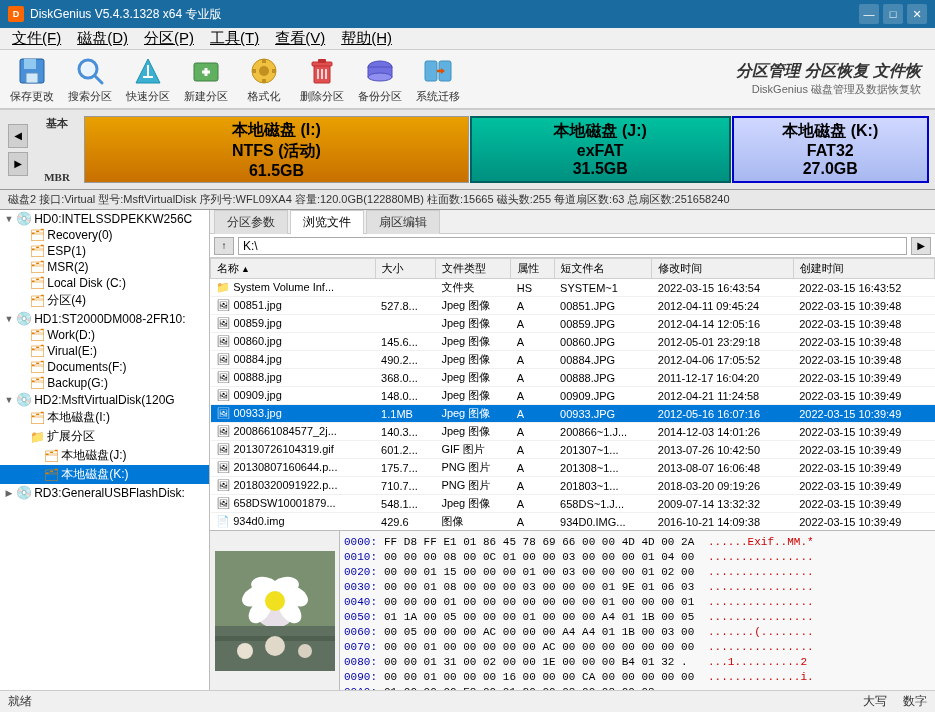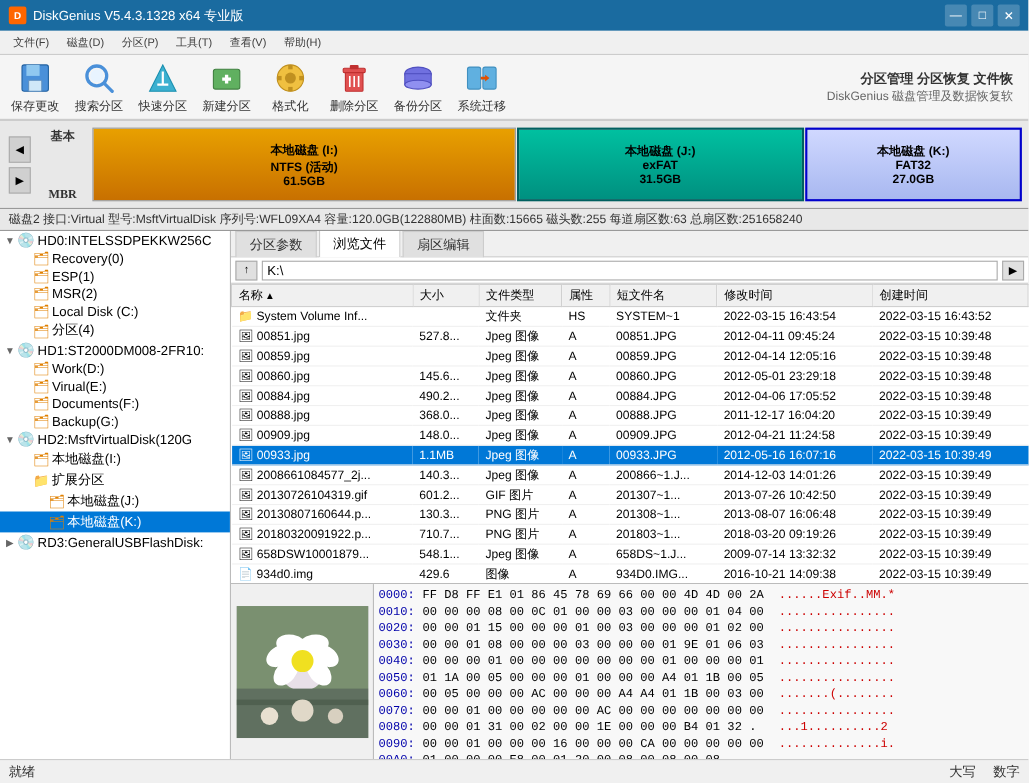--- a/index.html
+++ b/index.html
@@ -7,40 +7,40 @@
     
     
     #titlebar { background: #1a6ba0; color: white; height: 28px; display: flex; align-items: center; padding: 0 8px; justify-content: space-between; }
     #titlebar .title-left { display: flex; align-items: center; gap: 6px; font-size: 12px; }
     #titlebar .title-icon { width: 16px; height: 16px; background: #ff6600; border-radius: 2px; display: flex; align-items: center; justify-content: center; color: white; font-size: 9px; font-weight: bold; }
     #titlebar .title-controls { display: flex; gap: 4px; }
     #titlebar .title-controls span { width: 20px; height: 20px; background: rgba(255,255,255,0.2); display: flex; align-items: center; justify-content: center; cursor: pointer; font-size: 11px; border-radius: 2px; }
     
     
     #menubar { background: #f0f0f0; height: 22px; display: flex; align-items: center; padding: 0 4px; border-bottom: 1px solid #ccc; }
-    #menubar span { padding: 2px 8px; font-size: 10px; cursor: pointer; color: #404040; }
+    #menubar span { padding: 2px 8px; font-size: 15px; cursor: pointer; color: #000000; text-decoration: underline; }
     
     
     #toolbar { background: #f5f5f5; height: 60px; display: flex; align-items: center; padding: 0 4px; border-bottom: 2px solid #ccc; gap: 2px; }
     .toolbar-btn { display: flex; flex-direction: column; align-items: center; justify-content: center; width: 56px; height: 54px; cursor: pointer; padding: 2px; font-size: 11px; color: #333; gap: 2px; }
     .toolbar-icon { width: 32px; height: 32px; display: flex; align-items: center; justify-content: center; }
     
     
     #brand { flex: 1; display: flex; flex-direction: column; align-items: flex-end; padding-right: 10px; }
     #brand .brand-name { font-size: 28px; font-weight: bold; color: #1a6ba0; font-style: italic; letter-spacing: -1px; }
-    #brand .brand-slogan { font-size: 12px; color: #333; font-weight: bold; }
+    #brand .brand-slogan { font-size: 16px; color: #333; font-weight: bold; font-style: italic; }
     #brand .brand-sub { font-size: 11px; color: #666; }
     
     
     #diskbar { height: 80px; background: #e8e8e8; border-bottom: 1px solid #999; display: flex; align-items: stretch; padding: 6px; gap: 2px; position: relative; }
     .disk-nav { width: 24px; display: flex; flex-direction: column; justify-content: center; align-items: center; gap: 4px; }
     .disk-nav-btn { width: 20px; height: 24px; background: #d0d0d0; display: flex; align-items: center; justify-content: center; cursor: pointer; font-size: 10px; border: 1px solid #aaa; }
     .disk-label { width: 50px; display: flex; flex-direction: column; align-items: center; justify-content: space-between; font-size: 11px; color: #333; font-weight: bold; font-family: Liberation Serif, serif; }
     .disk-partitions { flex: 1; display: flex; gap: 1px; }
-    .disk-part { display: flex; flex-direction: column; align-items: center; justify-content: center; font-size: 11px; font-weight: bold; border: 1px solid #999; cursor: pointer; padding: 2px; }
+    .disk-part { display: flex; flex-direction: column; align-items: center; justify-content: center; font-size: 16px; font-weight: bold; border: 1px solid #999; cursor: pointer; padding: 2px; }
     .part-i { background: linear-gradient(180deg, #e8a000 0%, #c87000 100%); color: #000; flex: 3; }
     .part-j { background: linear-gradient(180deg, #00c0a0 0%, #009080 100%); color: #000; flex: 2; border: 2px solid #006060; }
     .part-k { background: linear-gradient(180deg, #d0d8ff 0%, #a8b8f0 100%); color: #000; flex: 1.5; border: 2px solid #0000cc; text-align: right; }
     
     
     #diskinfobar { height: 20px; background: #e8e8e8; border-bottom: 1px solid #999; font-size: 11px; color: #333; display: flex; align-items: center; padding: 0 8px; }
     
     
     #main { display: flex; height: calc(712px - 28px - 22px - 60px - 80px - 20px - 22px); }
     
@@ -51,21 +51,21 @@
     .tree-indent { display: inline-block; }
     .tree-expand { width: 14px; height: 14px; display: inline-flex; align-items: center; justify-content: center; font-size: 9px; color: #666; }
     .tree-icon-disk { color: #0060c0; font-size: 13px; margin-right: 2px; }
     .tree-icon-part { color: #e08000; font-size: 12px; margin-right: 2px; }
     .tree-icon-folder { color: #ffcc00; font-size: 12px; margin-right: 2px; }
     
     
     #rightpanel { flex: 1; display: flex; flex-direction: column; overflow: hidden; }
     
     
-    #tabs { height: 24px; background: #f0f0f0; border-bottom: 1px solid #ccc; display: flex; align-items: center; padding: 0 4px; }
+    #tabs { height: 24px; background: #f0f0f0; border-bottom: 1px solid #ccc; display: flex; align-items: flex-start; padding: 0 4px; }
     .tab { padding: 3px 12px; font-size: 12px; cursor: pointer; border: 1px solid #ccc; border-bottom: none; background: #e0e0e0; color: #333; margin-right: 2px; }
     .tab.active { background: white; border-bottom: 1px solid white; color: #000; font-weight: normal; }
     
     
     #filebrowser { flex: 1; display: flex; flex-direction: column; overflow: hidden; }
     #pathbar { height: 24px; background: white; border-bottom: 1px solid #ccc; display: flex; align-items: center; padding: 0 4px; gap: 4px; }
     #pathbar .path-nav { display: flex; gap: 2px; }
     #pathbar .path-nav-btn { width: 20px; height: 18px; background: #e0e0e0; border: 1px solid #aaa; display: flex; align-items: center; justify-content: center; font-size: 10px; cursor: pointer; }
     #pathbar .path-input { flex: 1; height: 18px; border: 1px solid #aaa; padding: 0 4px; font-size: 12px; }
     #pathbar .path-go { width: 20px; height: 18px; background: #e0e0e0; border: 1px solid #aaa; display: flex; align-items: center; justify-content: center; font-size: 10px; cursor: pointer; }
@@ -479,21 +479,21 @@
                 <td><span style="margin-right:3px">🖼</span>20130726104319.gif</td>
                 <td>601.2...</td>
                 <td>GIF 图片</td>
                 <td>A</td>
                 <td>201307~1...</td>
                 <td>2013-07-26 10:42:50</td>
                 <td>2022-03-15 10:39:49</td>
               </tr>
               <tr>
                 <td><span style="margin-right:3px">🖼</span>20130807160644.p...</td>
-                <td>130.3...</td>
+                <td>175.7...</td>
                 <td>PNG 图片</td>
                 <td>A</td>
                 <td>201308~1...</td>
                 <td>2013-08-07 16:06:48</td>
                 <td>2022-03-15 10:39:49</td>
               </tr>
               <tr>
                 <td><span style="margin-right:3px">🖼</span>20180320091922.p...</td>
                 <td>710.7...</td>
                 <td>PNG 图片</td>

